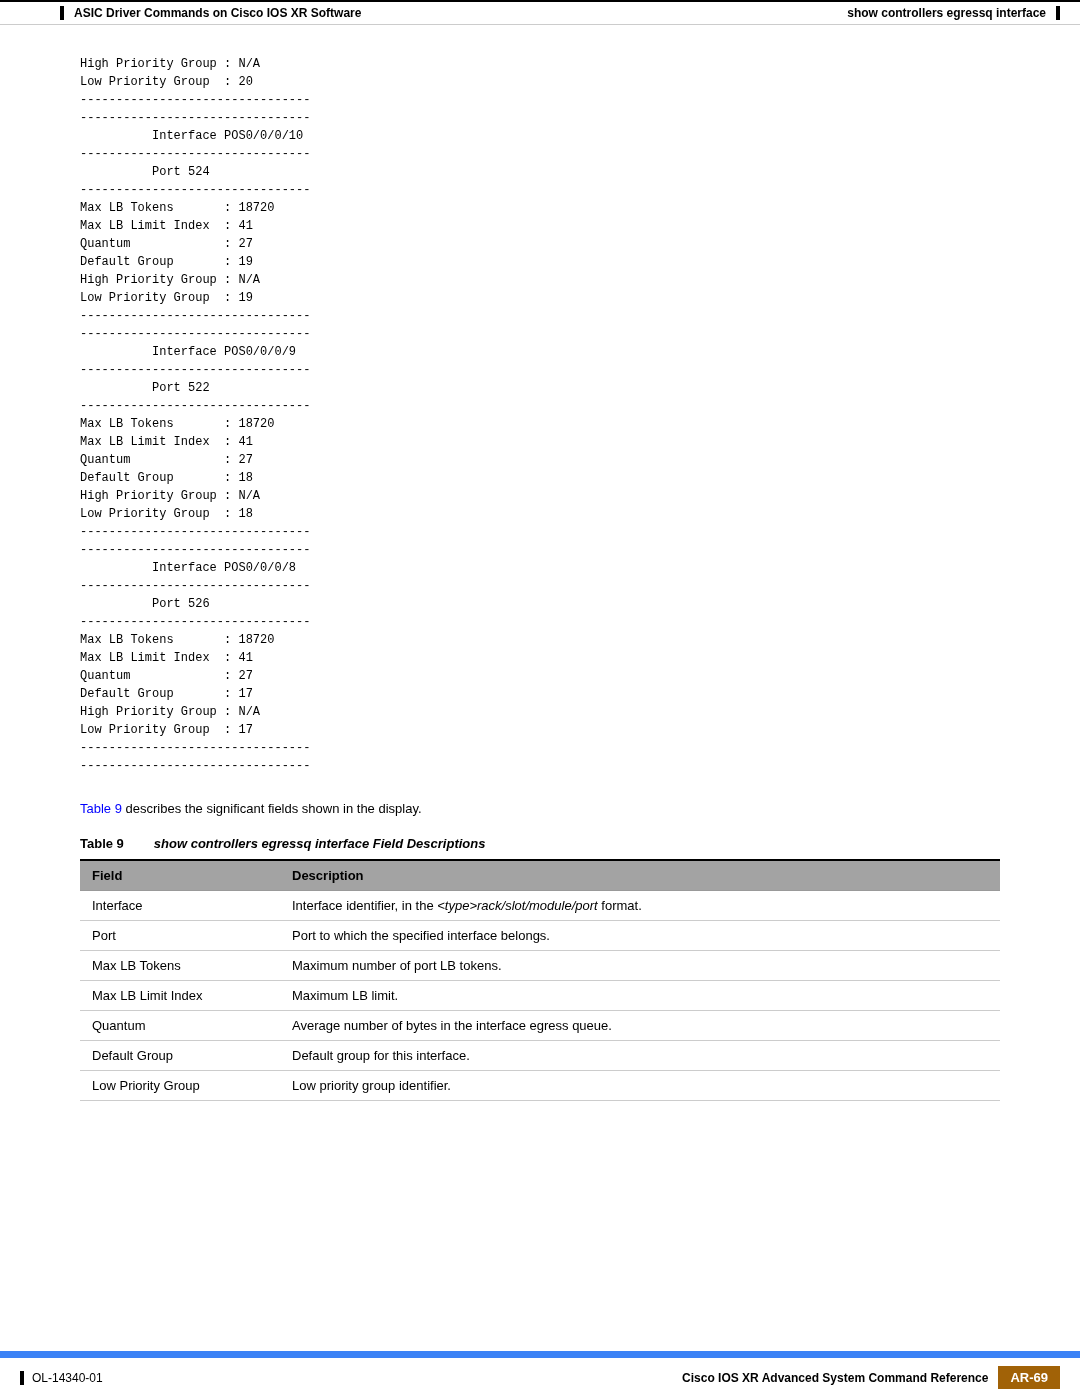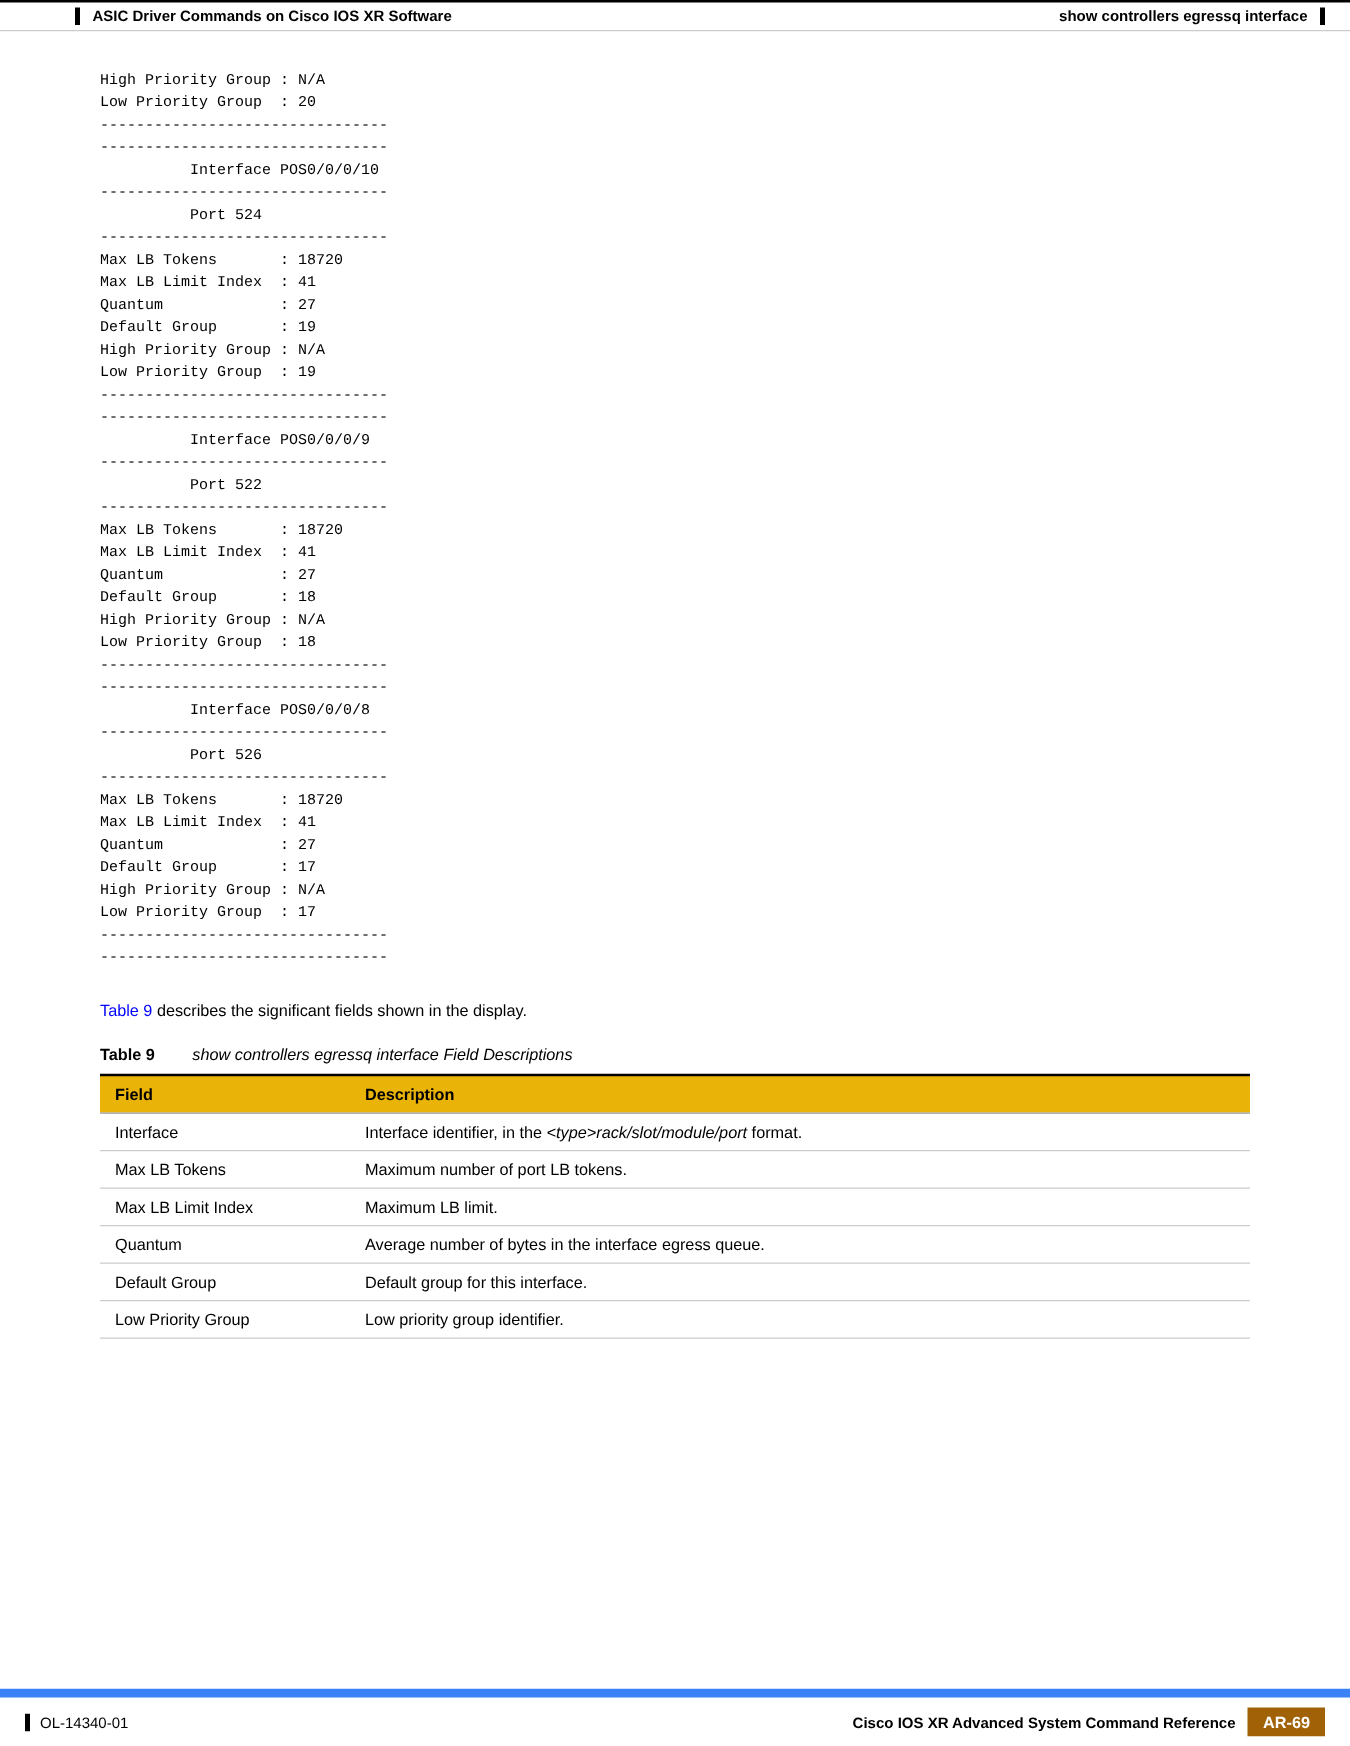--- a/index.html
+++ b/index.html
@@ -85,33 +85,33 @@
       align-items: baseline;
       margin-bottom: 8px;
       font-size: 13px;
     }
     .table-num {
       font-weight: bold;
       margin-right: 30px;
     }
     .table-title {
       font-style: italic;
-      font-weight: normal;
+      font-weight: bold;
     }
 
     
     .data-table {
       width: 100%;
       border-collapse: collapse;
       border-top: 2px solid #000;
       border-bottom: 1px solid #999;
       margin-bottom: 30px;
     }
     .data-table thead tr {
-      background: #eab308;
+      background: #a3a3a3;
     }
     .data-table thead th {
       font-weight: bold;
       font-size: 13px;
       padding: 7px 12px;
       text-align: left;
       border-bottom: 1px solid #999;
     }
     .data-table tbody tr {
       border-bottom: 1px solid #ccc;
@@ -236,20 +236,24 @@
         <th>Field</th>
         <th>Description</th>
       </tr>
     </thead>
     <tbody id="table-body">
     <tr>
           <td>Interface</td>
           <td>Interface identifier, in the <em>&lt;type&gt;rack/slot/module/port</em> format.</td>
         </tr>
         <tr>
+          <td>Port</td>
+          <td>Port to which the specified interface belongs.</td>
+        </tr>
+        <tr>
           <td>Max LB Tokens</td>
           <td>Maximum number of port LB tokens.</td>
         </tr>
         <tr>
           <td>Max LB Limit Index</td>
           <td>Maximum LB limit.</td>
         </tr>
         <tr>
           <td>Quantum</td>
           <td>Average number of bytes in the interface egress queue.</td>

